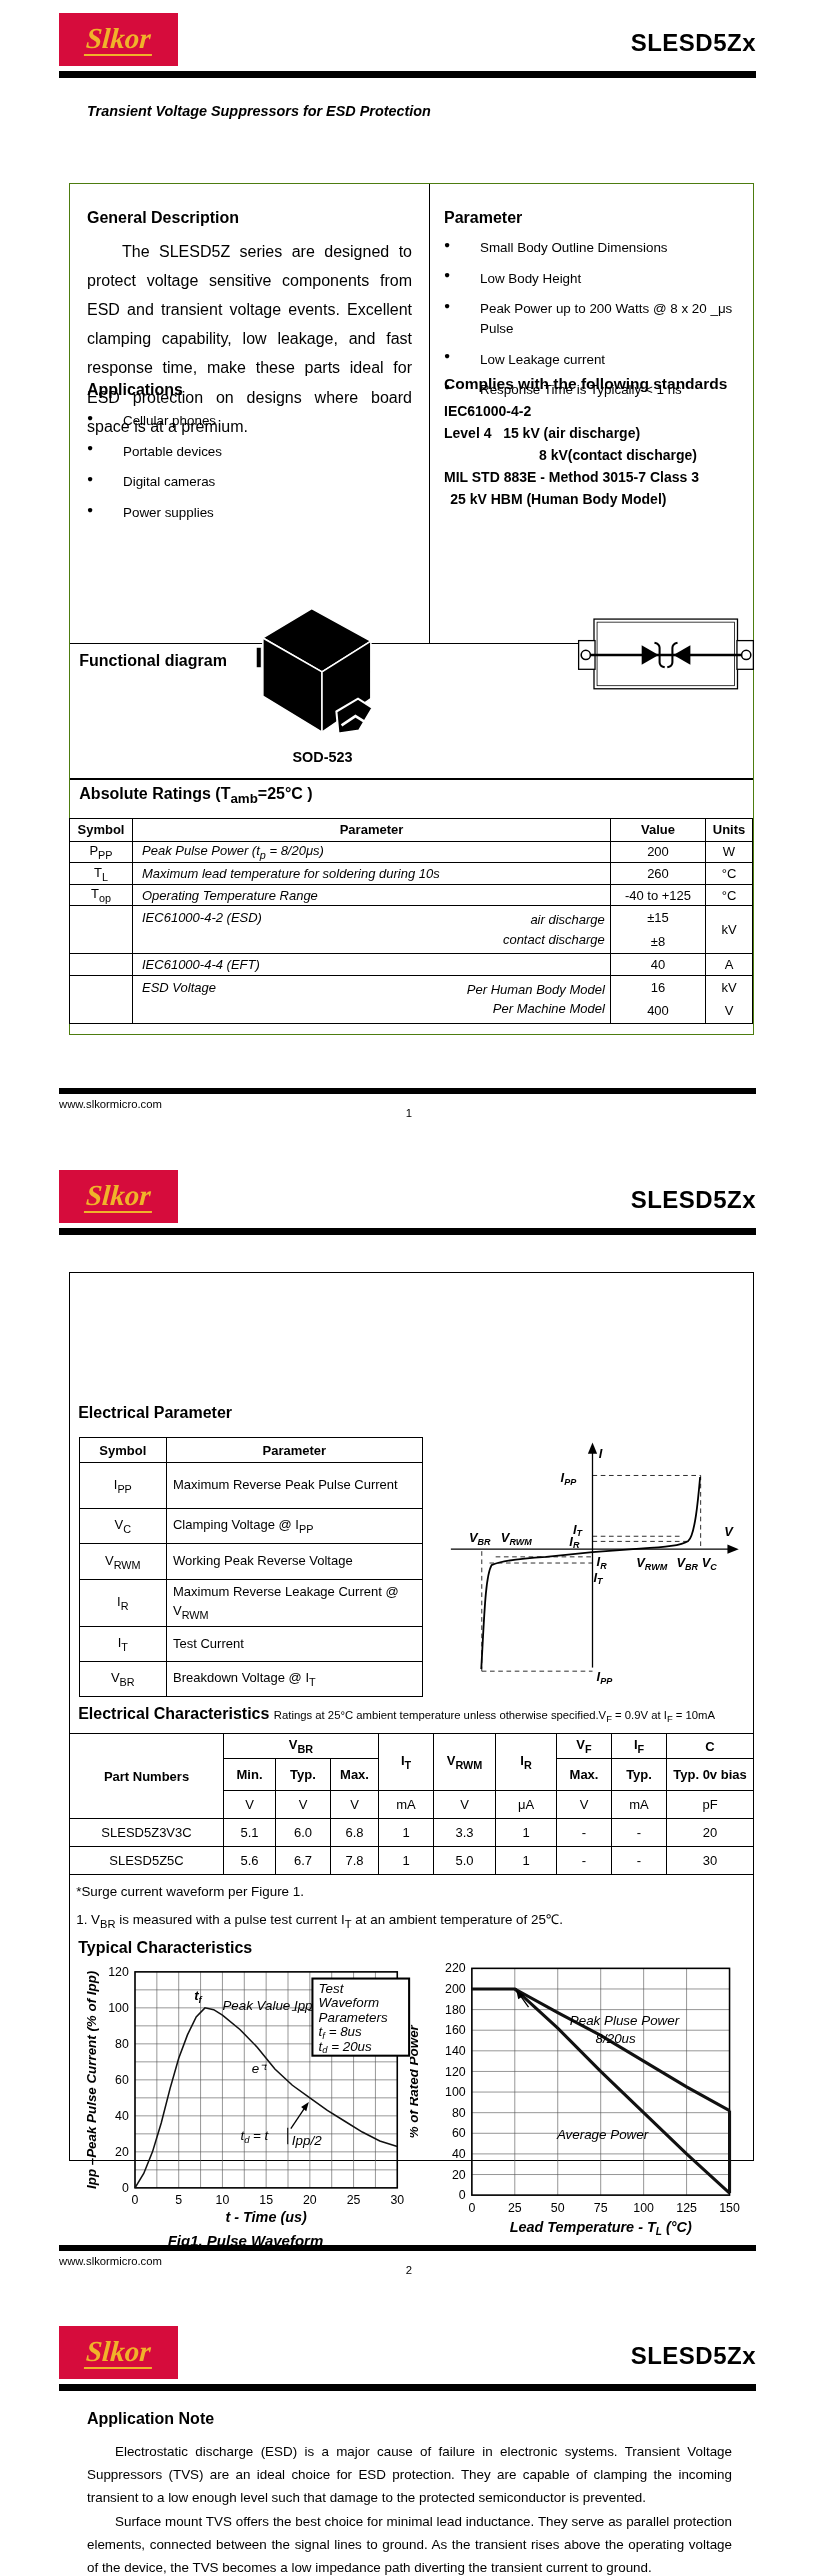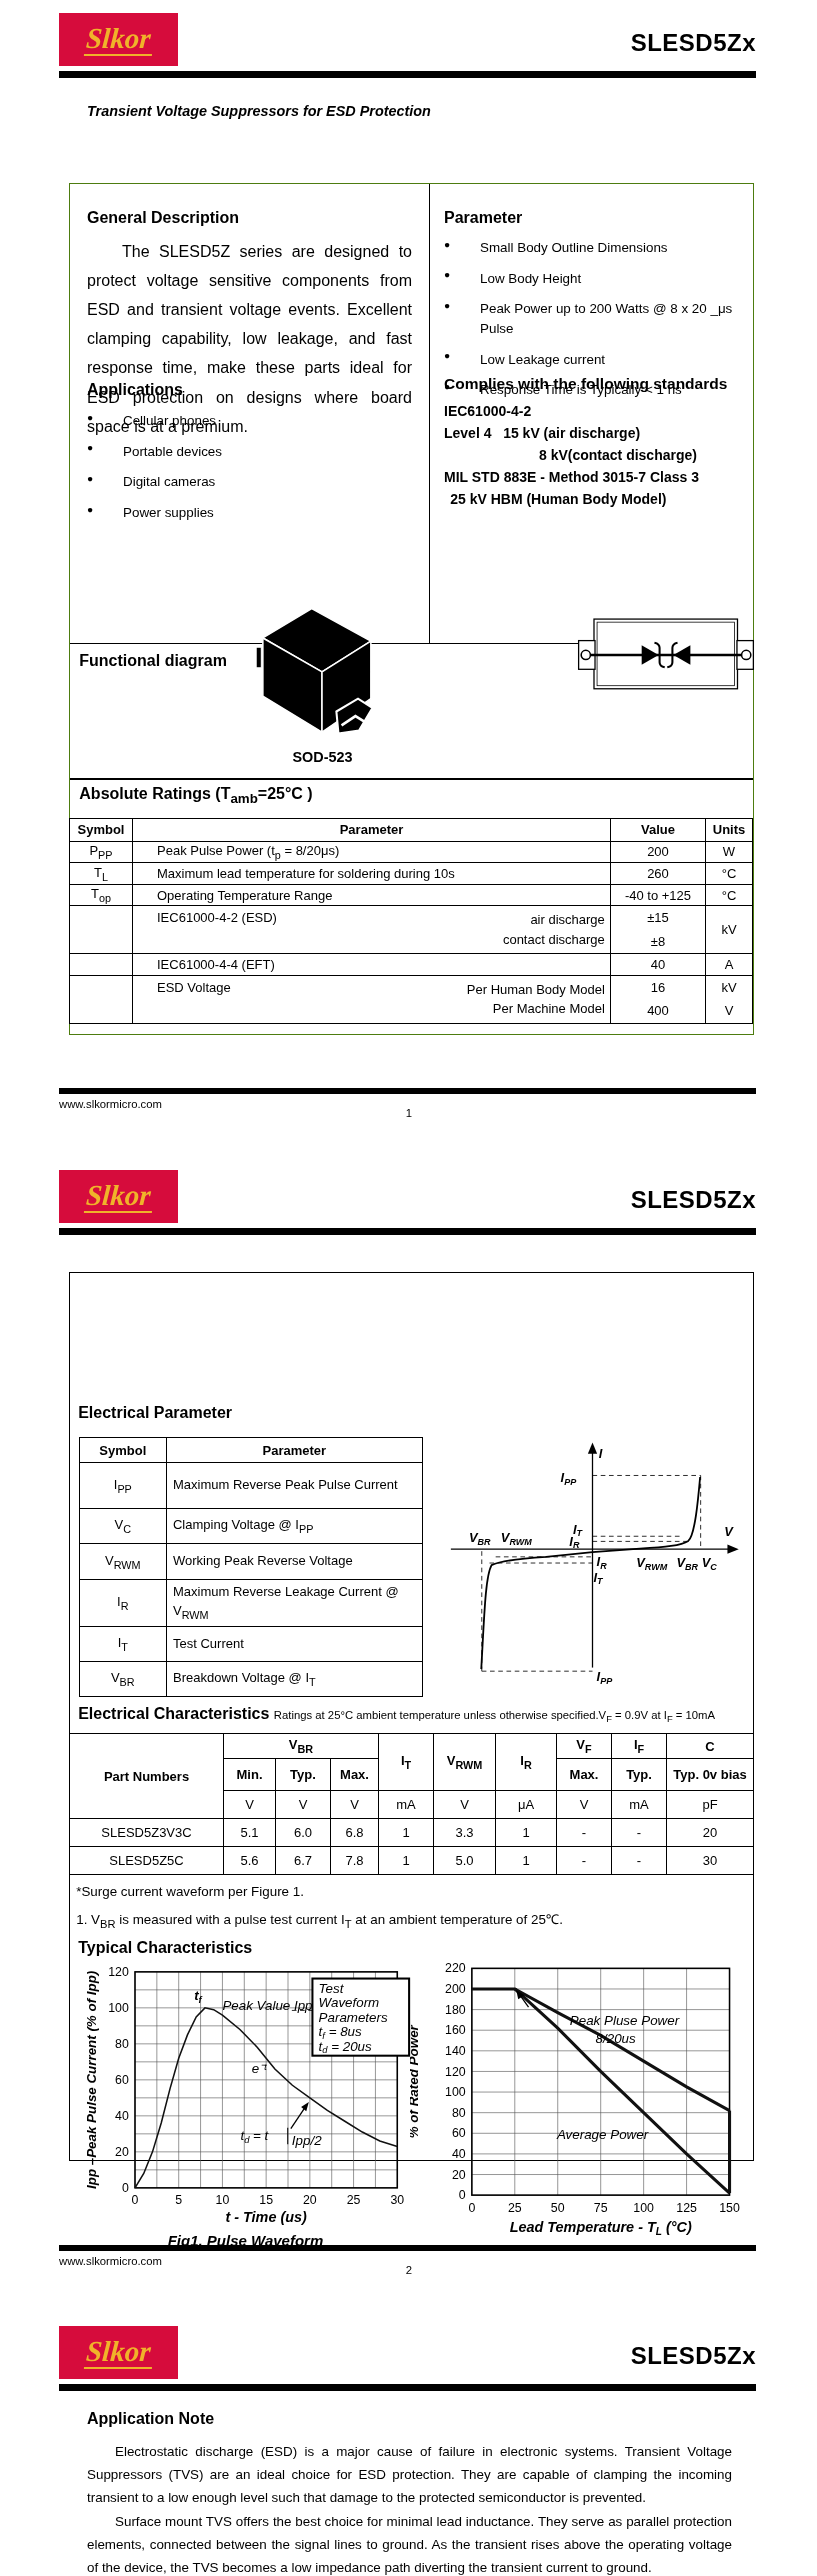--- a/index.html
+++ b/index.html
@@ -49,21 +49,21 @@
   .sch-svg{position:absolute;left:507px;top:432px;}
   .pkg-caption{position:absolute;left:175px;top:565px;width:155px;text-align:center;font-size:14.4px;font-weight:bold;}
 
   .abs-rule{position:absolute;left:0;top:594px;width:100%;height:1.5px;background:#000;}
   .abs-head{position:absolute;left:9.3px;top:601px;}
   .abs-table-wrap{position:absolute;left:-1px;top:634px;width:684px;}
   table{border-collapse:collapse;width:100%;table-layout:fixed;}
   td,th{border:1px solid #000;font-size:13px;padding:0 5.2px;overflow:hidden;}
   .abs-table th{height:21.6px;font-weight:bold;}
   .abs-table td{height:20.6px;text-align:center;}
-  .abs-table td.param{text-align:left;padding-left:24px;}
+  .abs-table td.param{text-align:left;padding-left:9px;font-style:italic;}
   .abs-table tr.dbl td{height:41px;}
   .split{display:flex;justify-content:space-between;align-items:flex-start;}
   .split .rt{text-align:right;line-height:1.5;}
   .stack div{line-height:1.8;}
 
   
   .ep-head{position:absolute;left:8.2px;top:131px;}
   .ep-table-wrap{position:absolute;left:8.8px;top:164px;width:344px;}
   .ep-table th{height:24px;font-weight:bold;}
   .ep-table td{height:28px;text-align:center;}

